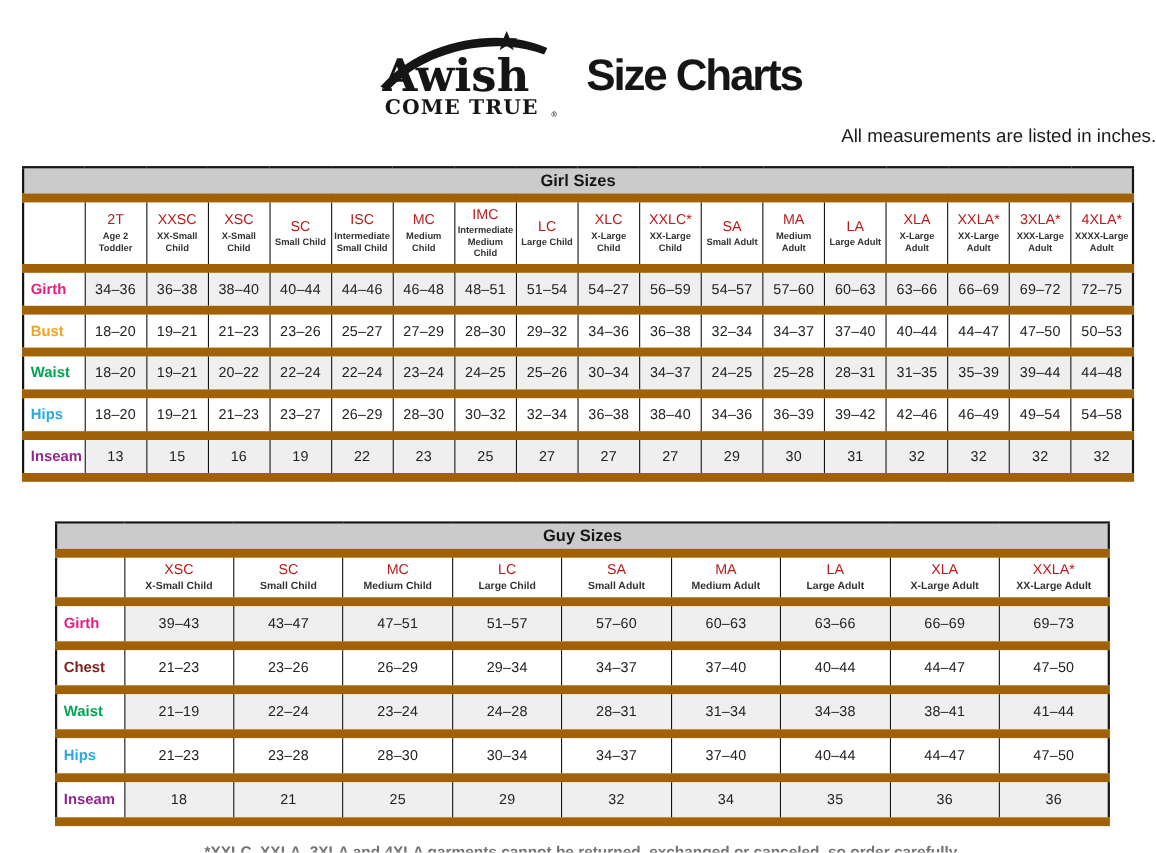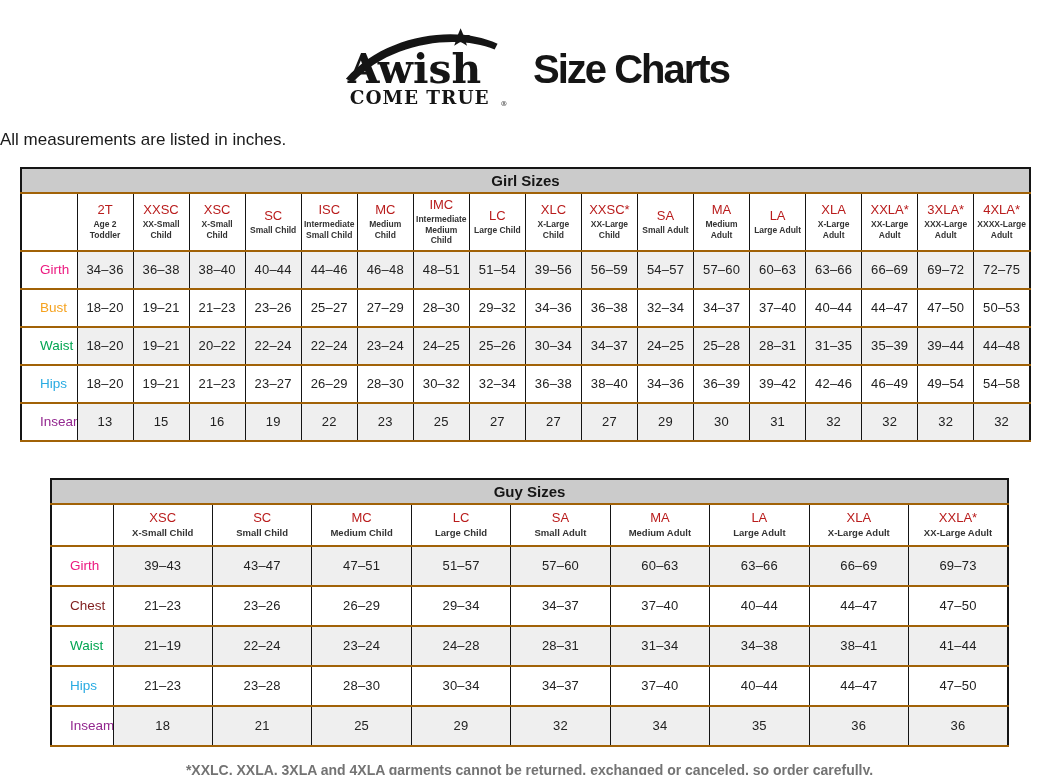--- a/index.html
+++ b/index.html
@@ -16,57 +16,57 @@
   .header-row {
     display:flex; justify-content:center; align-items:center;
     gap:16px; padding-top:26px; height:112px;
   }
   .logo { width:175px; height:82px; flex:0 0 auto;margin-left:20px; }
   .page-title {
     font-size:40px; font-weight:bold; letter-spacing:-2px;
     color:#151515; line-height:1;
   }
   .subtitle {
-    text-align:left; font-size:17px; color:#1a1a1a;
-    margin-top:18px;
+    text-align:right; font-size:17px; color:#1a1a1a;
+    margin-top:2px;
   }
 
   
   table.size-table {
     border-collapse:collapse;
     table-layout:fixed;
     border:2.5px solid #151515;
     background:#fff;
   }
   #girl-table { margin:17px 0 0 20px; width:1011px; }
   #guy-table  { margin:36px 0 0 50px; width:959px;  }
 
   .size-table th, .size-table td {
     border:1px solid #151515;
     text-align:center; vertical-align:middle;
     overflow:hidden;
   }
-  .size-table tr { border-top:2px solid #151515; border-bottom:2px solid #a16207; }
+  .size-table tr { border-top:2px solid #151515; border-bottom:8px solid #a16207; }
 
   .title-bar {
     background:#cbcbcb;
     font-size:15px; font-weight:bold; color:#151515;
     height:23px; line-height:23px;
   }
   .col-head { background:#fff; padding:4px 1px; }
   #girl-table .col-head { height:46px; }
   #guy-table  .col-head { height:42px; }
   .size-code { font-size:13px; font-weight:normal; color:#b91c1c; line-height:1.15; }
   .size-desc { font-size:8.5px; color:#333; line-height:1.25; margin-top:1px; }
   #guy-table .size-desc { font-size:9.5px; }
 
   td.row-label {
     background:#fff !important;
-    font-weight:normal; font-size:13.5px;
-    padding-left:18px; text-align:left;
+    font-weight:bold; font-size:13.5px;
+    padding-left:6px; text-align:left;
   }
   td.value-cell { font-size:13px; color:#222; letter-spacing:0.2px; }
   #girl-table tbody tr { height:38px; }
   #guy-table  tbody tr { height:40px; }
   tbody tr.zebra td { background:#efefef; }
 
   
   .footnote {
     width:959px; margin:15px 0 0 50px;
     text-align:center; font-size:14px; font-weight:600; color:#737373;
@@ -153,21 +153,21 @@
           </th>
           <th class="col-head">
             <div class="size-code">LC</div>
             <div class="size-desc">Large Child</div>
           </th>
           <th class="col-head">
             <div class="size-code">XLC</div>
             <div class="size-desc">X-Large Child</div>
           </th>
           <th class="col-head">
-            <div class="size-code">XXSC*</div>
+            <div class="size-code">XXLC*</div>
             <div class="size-desc">XX-Large Child</div>
           </th>
           <th class="col-head">
             <div class="size-code">SA</div>
             <div class="size-desc">Small Adult</div>
           </th>
           <th class="col-head">
             <div class="size-code">MA</div>
             <div class="size-desc">Medium Adult</div>
           </th>
@@ -197,21 +197,21 @@
         <tr class="zebra">
           <td class="row-label" style="color: rgb(236, 26, 128);">Girth</td>
           <td class="value-cell">34–36</td>
           <td class="value-cell">36–38</td>
           <td class="value-cell">38–40</td>
           <td class="value-cell">40–44</td>
           <td class="value-cell">44–46</td>
           <td class="value-cell">46–48</td>
           <td class="value-cell">48–51</td>
           <td class="value-cell">51–54</td>
-          <td class="value-cell">39–56</td>
+          <td class="value-cell">54–27</td>
           <td class="value-cell">56–59</td>
           <td class="value-cell">54–57</td>
           <td class="value-cell">57–60</td>
           <td class="value-cell">60–63</td>
           <td class="value-cell">63–66</td>
           <td class="value-cell">66–69</td>
           <td class="value-cell">69–72</td>
           <td class="value-cell">72–75</td>
         </tr>
         <tr>

